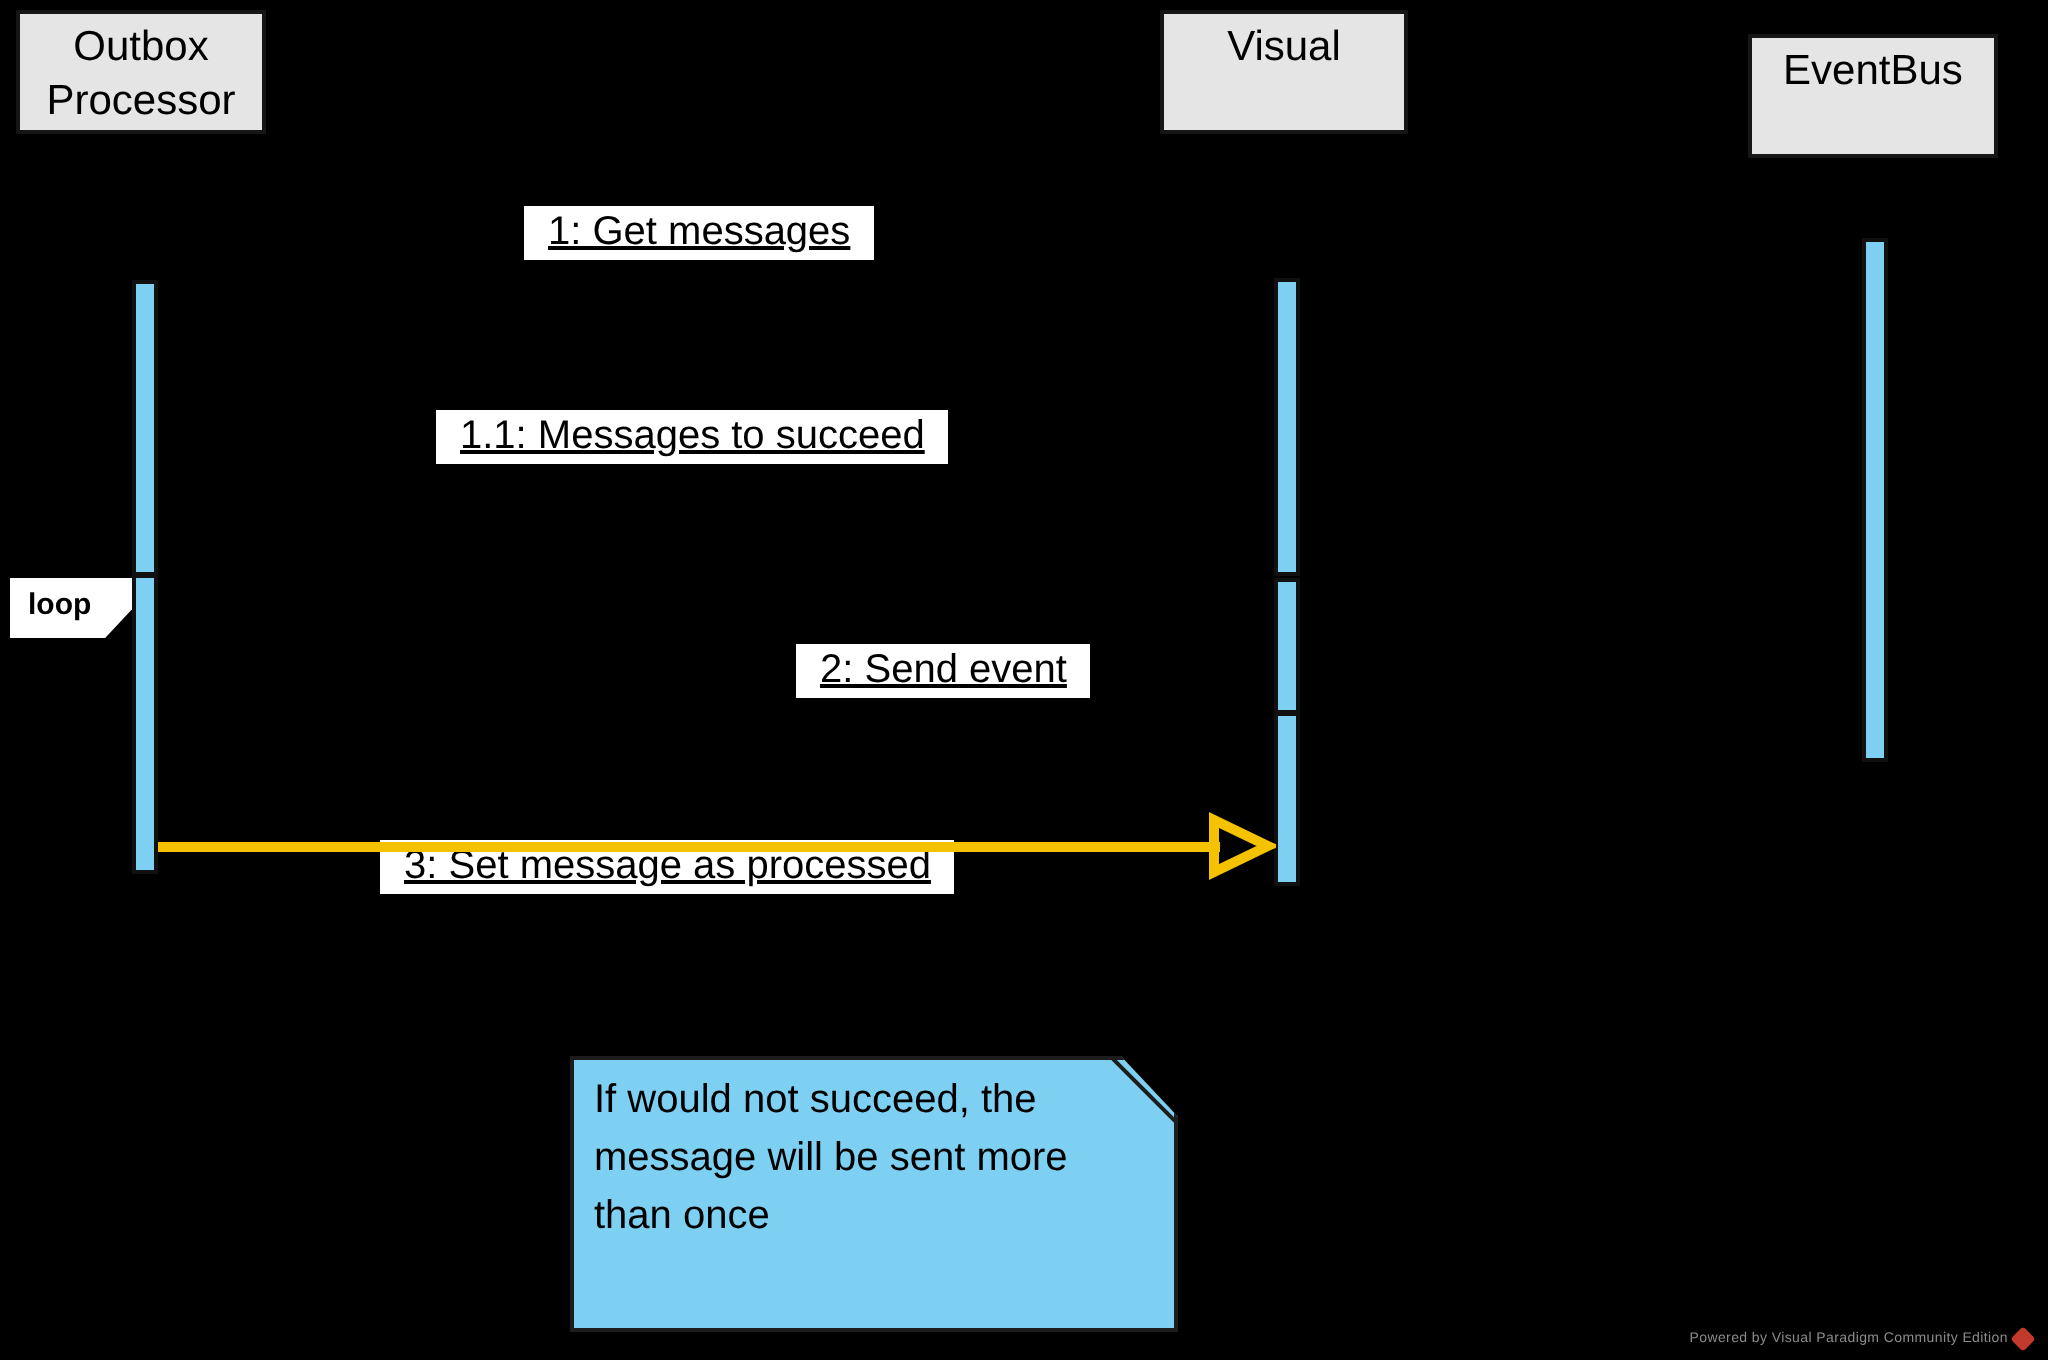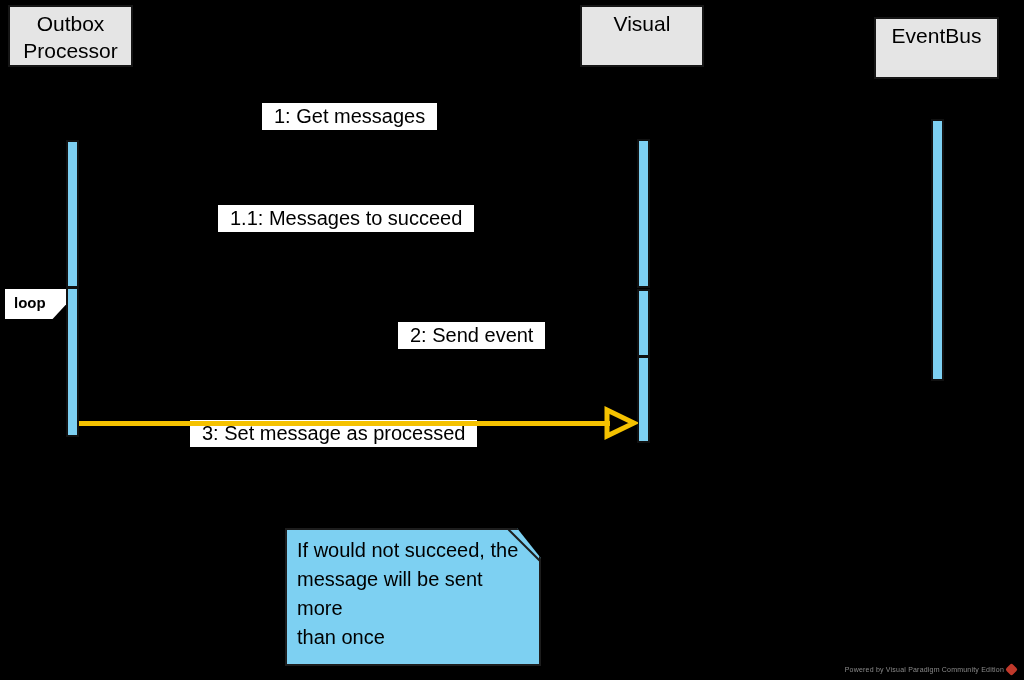--- a/index.html
+++ b/index.html
@@ -28,20 +28,21 @@
     border: 2px solid #111;
   }
   .msg-label {
     position: absolute;
     background: #fff;
     color: #000;
     font-size: 20px;
     line-height: 23px;
     padding: 2px 12px;
     white-space: nowrap;
+    text-decoration: underline;
   }
   .loop-operator {
     position: absolute;
     left: 5px; top: 289px;
     width: 61px; height: 30px;
     background: #fff;
     color: #000;
     font-size: 15px;
     font-weight: bold;
     line-height: 28px;
@@ -55,21 +56,21 @@
     background: #F5C200;
   }
   .arrow-head {
     position: absolute;
     left: 604px; top: 406px;
     width: 34px; height: 34px;
   }
   .note {
     position: absolute;
     left: 285px; top: 528px;
-    width: 256px; height: 138px;
+    width: 304px; height: 138px;
     background: #7DD0F2;
     border: 2px solid #1d1d1d;
     clip-path: polygon(0 0, 90.6% 0, 100% 22%, 100% 100%, 0 100%);
     color: #000;
     font-size: 20px;
     line-height: 29px;
     padding: 6px 10px;
   }
   .note .fold-line {
     position: absolute;

